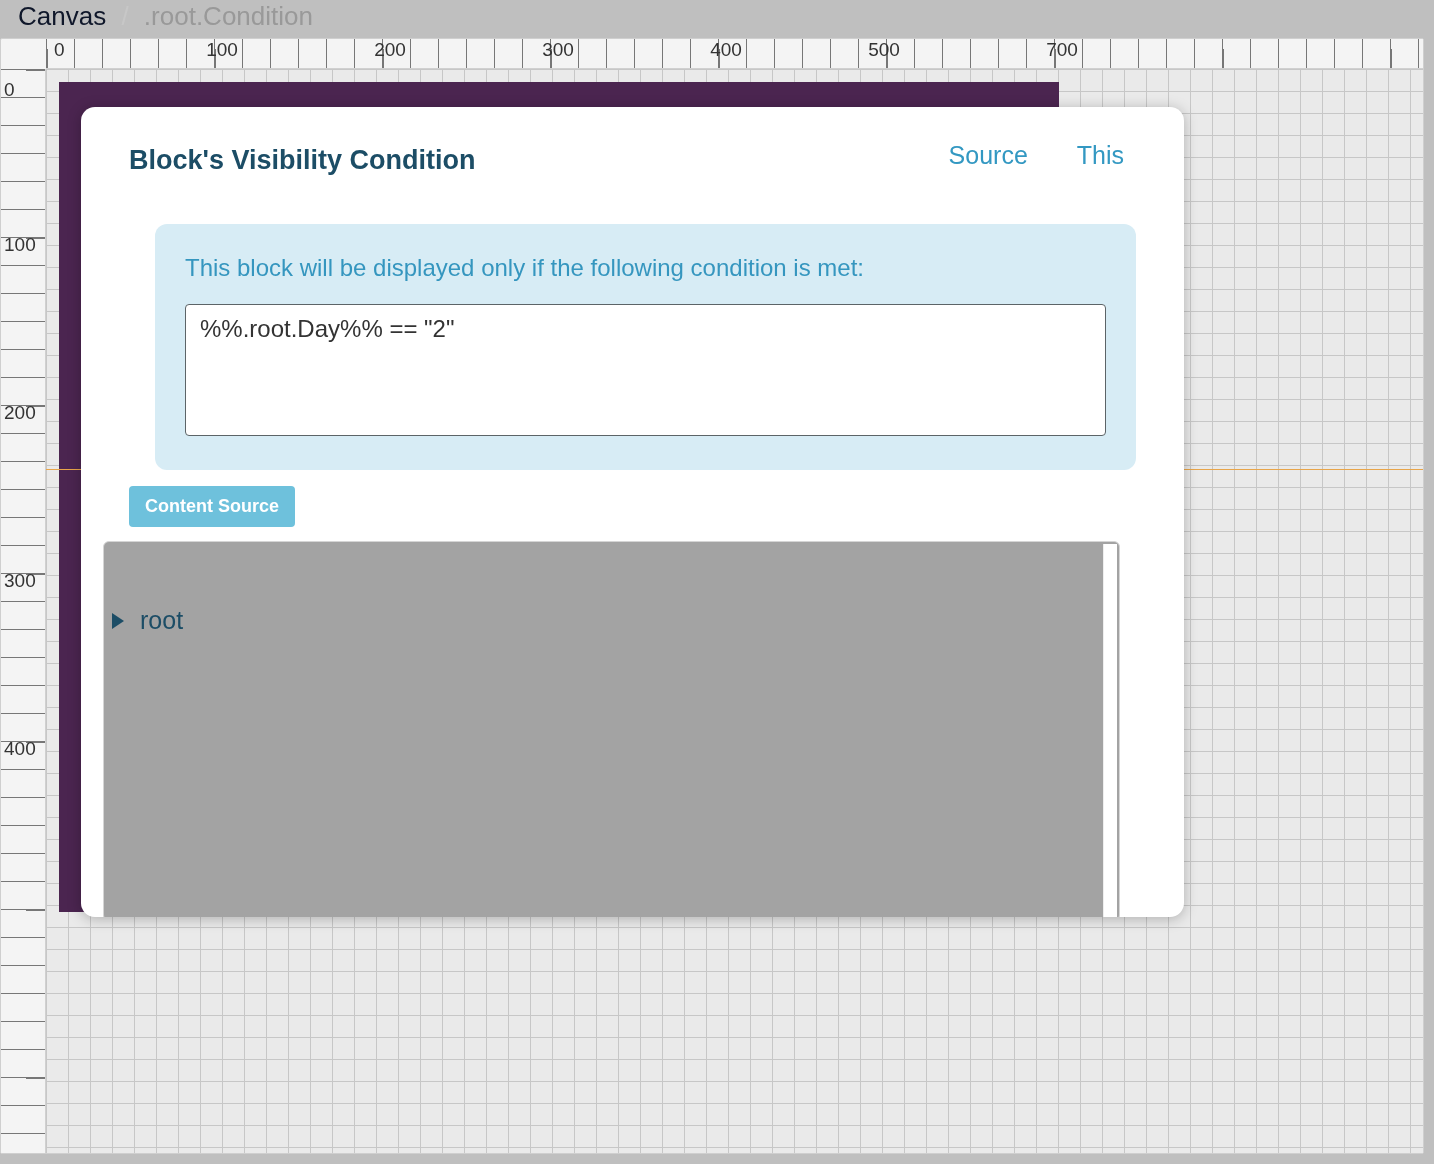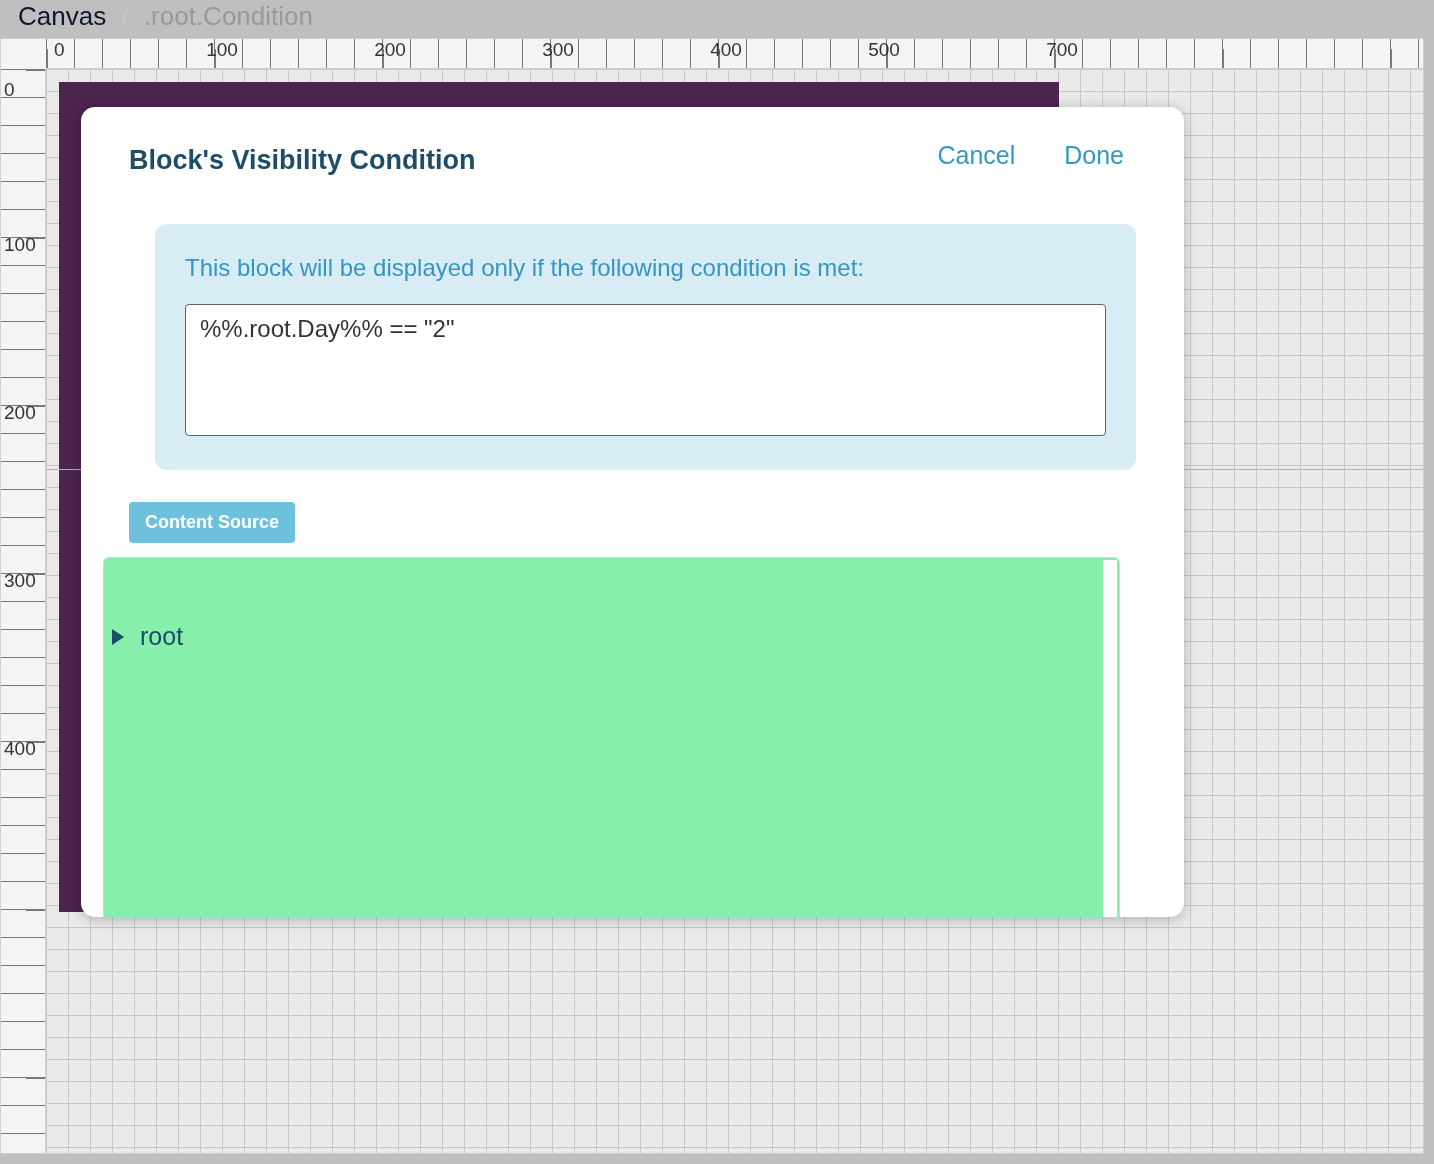--- a/index.html
+++ b/index.html
@@ -60,23 +60,23 @@
 
 .modal-title{font-size:27px;color:#1c4d66;font-weight:600}
 .modal-actions{position:absolute;top:34px;right:60px;font-size:25px}
 .modal-actions span{color:#3398c2;cursor:pointer}
 .modal-actions span+span{margin-left:42px}
 
 .cond-box{margin-top:48px;margin-left:26px;margin-right:0;background:#d7ecf5;border-radius:12px;padding:30px 30px 30px 30px}
 .cond-hint{color:#3596bf;font-size:24px;margin-bottom:22px}
 .cond-input{width:100%;height:132px;background:#fff;border:1px solid #5c6467;border-radius:4px;padding:10px 14px;font-size:24px;color:#333;resize:none;outline:none;font-family:inherit}
 
-.tab-btn{display:inline-block;margin-top:32px;background:#6ec1dc;color:#fff;font-weight:700;font-size:18px;padding:10px 16px;border-radius:4px}
+.tab-btn{display:inline-block;margin-top:16px;background:#6ec1dc;color:#fff;font-weight:700;font-size:18px;padding:10px 16px;border-radius:4px}
 
-.tree-panel{margin-top:14px;height:380px;border:1px solid #d5d5d5;border-radius:6px;background:#86efac;position:relative;overflow:hidden;margin-left:-26px;margin-right:16px}
+.tree-panel{margin-top:14px;height:380px;border:1px solid #d5d5d5;border-radius:6px;background:#a3a3a3;position:relative;overflow:hidden;margin-left:-26px;margin-right:16px}
 .tree-row{position:absolute;left:8px;top:64px;display:flex;align-items:center;color:#1c4d66;font-size:25px;cursor:pointer}
 .tree-row .tri{width:0;height:0;border-top:8px solid transparent;border-bottom:8px solid transparent;border-left:12px solid #1c4d66;margin-right:16px}
 .tree-scroll{position:absolute;right:2px;top:2px;bottom:2px;width:14px;background:#fff;border-left:1px solid #eee}
 .tree-scroll::before{content:"";position:absolute;top:0;left:0;right:0;height:0}
 </style>
 </head>
 <body>
 
 <div class="breadcrumb">
   <span class="link">Canvas</span>
@@ -112,22 +112,22 @@
 
 </div>
 
 <div class="hscroll"></div>
 
 <div class="modal">
 
   <div class="modal-title">Block's Visibility Condition</div>
 
   <div class="modal-actions">
-    <span>Cancel</span>
-    <span>Done</span>
+    <span>Source</span>
+    <span>This</span>
   </div>
 
   <div class="cond-box">
     <div class="cond-hint">This block will be displayed only if the following condition is met:</div>
     <textarea class="cond-input" style="">%%.root.Day%% == "2"</textarea>
   </div>
 
   <span class="tab-btn">Content Source</span>
 
   <div class="tree-panel">

